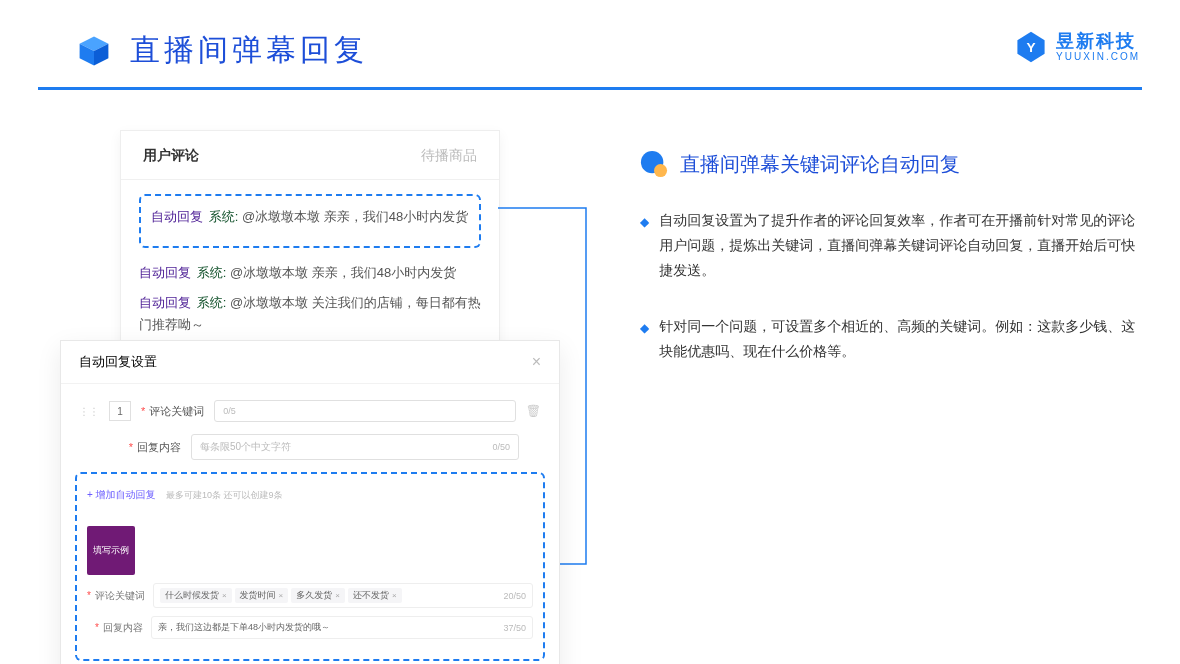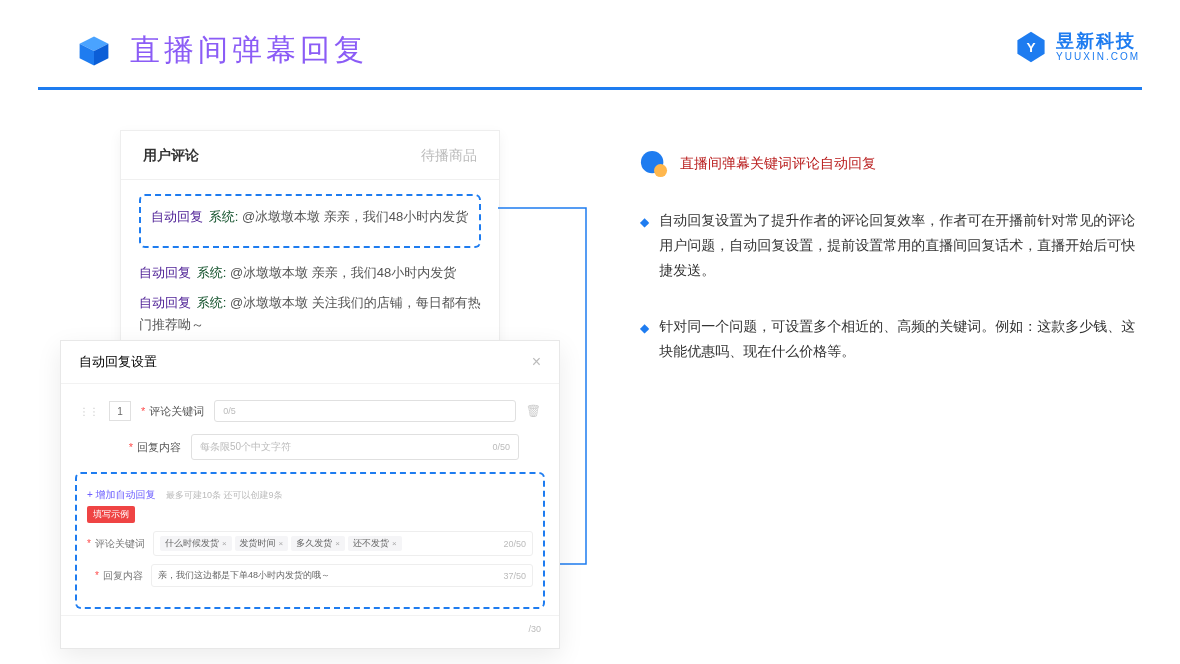--- a/index.html
+++ b/index.html
@@ -1,21 +1,21 @@
 <!DOCTYPE html>
 <html><head>
 <meta charset="utf-8">
 <style>
 * { margin: 0; padding: 0; box-sizing: border-box; }
 body { font-family: "Microsoft YaHei", "PingFang SC", sans-serif; background: #fff; width: 1180px; height: 664px; position: relative; overflow: hidden; }
 
 
 .header { display: flex; align-items: center; padding: 30px 38px 16px 38px; border-bottom: 3px solid #1e7cf0; margin: 0 38px; }
 .cube-icon { width: 36px; height: 36px; margin-right: 18px; position: relative; }
-.title { font-size: 30px; letter-spacing: 4px; color: #8b5cf6; }
+.title { font-size: 30px; letter-spacing: 4px; color: #1d4ed8; }
 .brand { position: absolute; right: 40px; top: 30px; display: flex; align-items: center; gap: 8px; }
 .brand-icon { width: 34px; height: 34px; }
 .brand-text { display: flex; flex-direction: column; line-height: 1; }
 .brand-cn { font-size: 18px; font-weight: bold; color: #1e7cf0; letter-spacing: 2px; }
 .brand-en { font-size: 10px; color: #1e7cf0; letter-spacing: 2px; margin-top: 2px; }
 
 
 .content { display: flex; padding: 40px 38px 0 60px; gap: 60px; }
 .left { position: relative; width: 520px; }
 .right { flex: 1; padding-top: 20px; }
@@ -41,38 +41,38 @@
 .num-box { width: 22px; height: 20px; border: 1px solid #e0e0e0; display: flex; align-items: center; justify-content: center; font-size: 10px; color: #666; }
 .req { color: #ff4d4d; margin-right: 4px; }
 .label { color: #555; min-width: 56px; text-align: right; }
 .input-box { flex: 1; border: 1px solid #e0e0e0; border-radius: 3px; padding: 5px 8px; font-size: 10px; color: #bbb; display: flex; justify-content: space-between; align-items: center; background: #fff; }
 .counter { color: #bbb; font-size: 9px; }
 .trash { color: #ccc; font-size: 12px; }
 
 .example-block { margin: 10px 14px 0 14px; border: 2px dashed #1e7cf0; border-radius: 6px; padding: 10px 10px 12px 10px; }
 .link-add { color: #6a5cff; font-size: 10px; }
 .hint { color: #bbb; font-size: 9px; margin-left: 6px; }
-.badge { display: inline-block; background: #ef4444; color: #fff; font-size: 9px; padding: 2px 6px; border-radius: 2px; margin: 4px 0 8px 0; }
+.badge { display: inline-block; background: #701a75; color: #fff; font-size: 9px; padding: 18px 6px; border-radius: 2px; margin: 24px 0 8px 0; }
 .tag-chip { display: inline-flex; align-items: center; background: #f5f5f7; border-radius: 2px; padding: 1px 5px; font-size: 9px; color: #666; margin-right: 3px; }
 .tag-chip .x { color: #aaa; margin-left: 3px; font-size: 8px; }
 .ex-row { display: flex; align-items: center; gap: 8px; font-size: 10px; margin-bottom: 8px; }
 .ex-label { color: #777; min-width: 56px; text-align: right; }
 .ex-box { flex: 1; border: 1px solid #eee; border-radius: 3px; padding: 4px 6px; display: flex; align-items: center; justify-content: space-between; background: #fff; }
 .ex-box-inner { display: flex; align-items: center; flex-wrap: wrap; }
 .ex-text { font-size: 9px; color: #666; }
 .row-bottom { border-top: 1px solid #f2f2f2; margin-top: 6px; padding: 8px 18px 0 18px; display: flex; justify-content: flex-end; }
 .counter-right { font-size: 9px; color: #bbb; }
 
 
 .connector { position: absolute; top: 76px; left: 438px; width: 90px; height: 360px; pointer-events: none; }
 
 
 .right-head { display: flex; align-items: center; gap: 12px; margin-bottom: 30px; }
 .bubble-icon { width: 28px; height: 28px; position: relative; }
-.right-title { font-size: 14px; color: #b91c1c; }
+.right-title { font-size: 20px; color: #1d4ed8; }
 .bullet-item { display: flex; gap: 10px; margin-bottom: 30px; font-size: 14px; color: #333; line-height: 1.8; }
 .diamond { color: #1e7cf0; font-size: 12px; margin-top: 4px; }
 </style>
 </head>
 <body>
 
 <div class="header">
   <div class="cube-icon">
     <svg viewBox="0 0 40 40" width="36" height="36">
       <polygon points="20,4 36,12 20,20 4,12" fill="#4aa3ff"></polygon>
@@ -193,20 +193,20 @@
       <div class="bubble-icon">
         <svg viewBox="0 0 30 30" width="28" height="28">
           <circle cx="13" cy="13" r="12" fill="#1e7cf0"></circle>
           <circle cx="22" cy="22" r="7" fill="#ffb74d"></circle>
         </svg>
       </div>
       <div class="right-title">直播间弹幕关键词评论自动回复</div>
     </div>
     <div class="bullet-item">
       <span class="diamond">◆</span>
-      <span>自动回复设置为了提升作者的评论回复效率，作者可在开播前针对常见的评论用户问题，自动回复设置，提前设置常用的直播间回复话术，直播开始后可快捷发送。</span>
+      <span>自动回复设置为了提升作者的评论回复效率，作者可在开播前针对常见的评论用户问题，提炼出关键词，直播间弹幕关键词评论自动回复，直播开始后可快捷发送。</span>
     </div>
     <div class="bullet-item">
       <span class="diamond">◆</span>
       <span>针对同一个问题，可设置多个相近的、高频的关键词。例如：这款多少钱、这块能优惠吗、现在什么价格等。</span>
     </div>
   </div>
 </div>
 
 </body></html>

